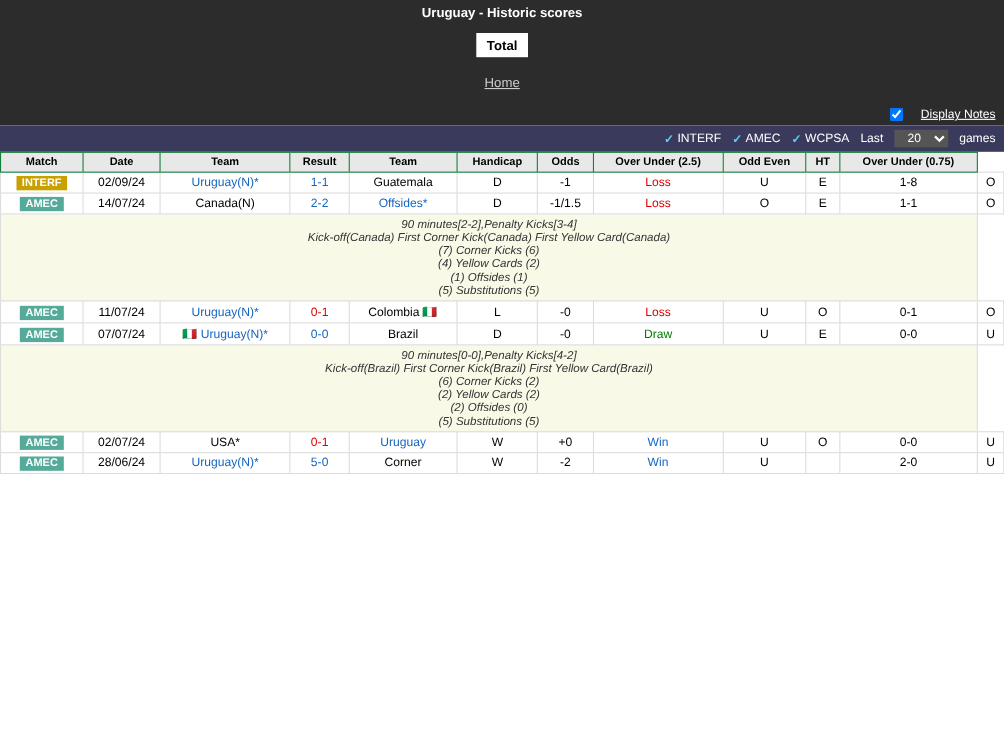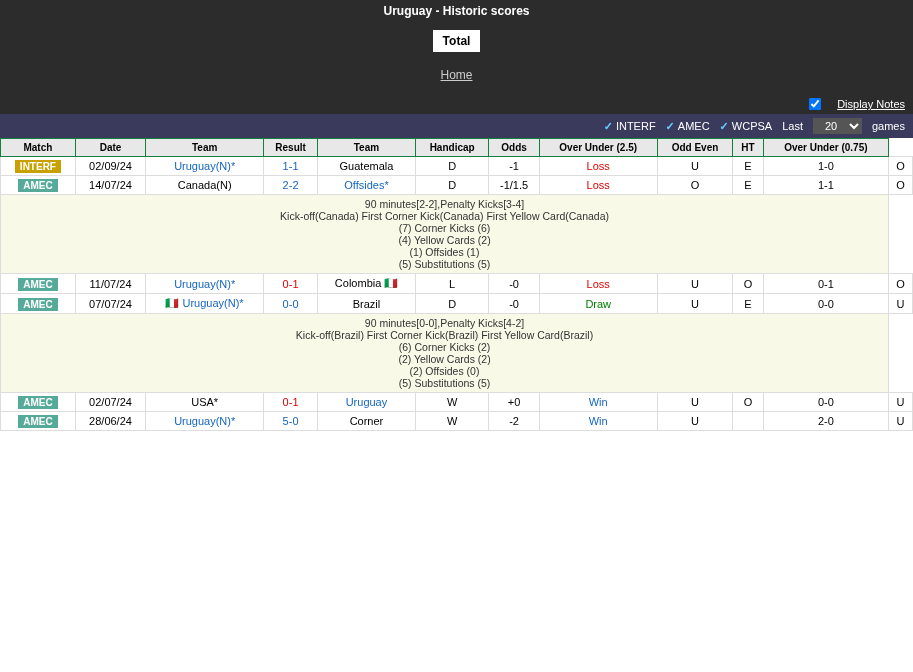--- a/index.html
+++ b/index.html
@@ -33,21 +33,21 @@
     table {
       width: 100%; border-collapse: collapse;
     }
     th {
       background: #e8e8e8; border: 1px solid #15803d; padding: 3px 4px;
       text-align: center; font-size: 10px; font-weight: bold;
     }
     td {
       border: 1px solid #ddd; padding: 3px 4px; text-align: center; font-size: 11px;
     }
-    tr.detail-row td { background: #f9f9e8; text-align: center; color: #333; font-size: 10.5px; }
+    tr.detail-row td { background: #f9f9e8; text-align: center; color: #333; font-size: 10.5px; font-style: italic; }
     tr.detail-row td { border-top: none; border-bottom: none; }
 
     .badge-interf { background: #c8a000; color: #fff; padding: 1px 5px; font-weight: bold; font-size: 10px; }
     .badge-amec { background: #5a9; color: #fff; padding: 1px 5px; font-weight: bold; font-size: 10px; }
   </style>
 </head>
 <body>
 
 <div class="top-bar">
   <span class="title">Uruguay - Historic scores</span>
@@ -100,21 +100,21 @@
       <td><span class="badge-interf">INTERF</span></td>
       <td>02/09/24</td>
       <td style="color:#1565c0">Uruguay(N)*</td>
       <td style="color:#1565c0">1-1</td>
       <td style="color:#000">Guatemala</td>
       <td>D</td>
       <td>-1</td>
       <td style="color:#d00">Loss</td>
       <td>U</td>
       <td>E</td>
-      <td>1-0</td>
+      <td>1-8</td>
       <td>O</td>
     </tr>
       <tr>
       <td><span class="badge-amec">AMEC</span></td>
       <td>14/07/24</td>
       <td style="color:#000">Canada(N)</td>
       <td style="color:#1565c0">2-2</td>
       <td style="color:#1565c0">Offsides*</td>
       <td>D</td>
       <td>-1/1.5</td>

